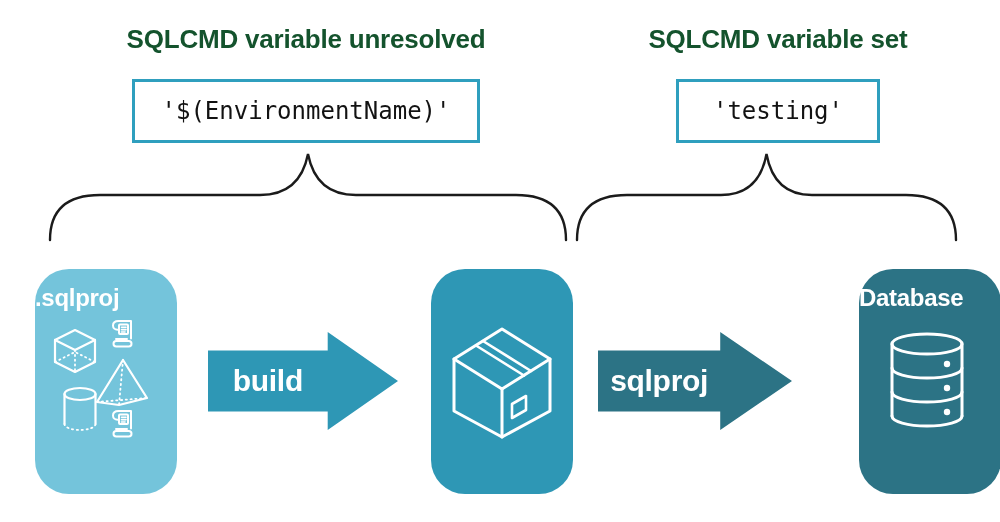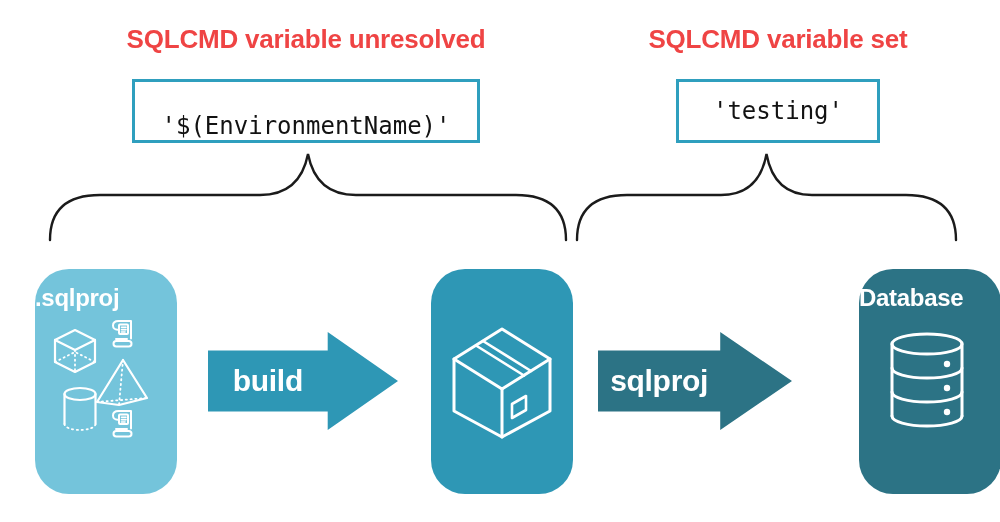--- a/index.html
+++ b/index.html
@@ -2,27 +2,27 @@
 <html><head>
 <meta charset="utf-8">
 <style>
   html,body{margin:0;padding:0;background:#fff;}
   .canvas{
     position:relative;width:1000px;height:522px;background:#fff;overflow:hidden;
     font-family:"Liberation Sans",sans-serif;color:#1b1b1b;
   }
   
   .heading{position:absolute;top:24px;font-weight:bold;font-size:26px;
-           text-align:center;letter-spacing:-0.2px;color:#ef4444;}
+           text-align:center;letter-spacing:-0.2px;color:#14532d;}
   .heading-left{left:100px;width:412px;}
   .heading-right{left:608px;width:340px;}
   
   .codebox{position:absolute;top:79px;height:58px;border:3px solid #2f9fbe;background:#fff;
            display:flex;align-items:center;justify-content:center;box-sizing:content-box;}
-  .codebox-left{left:132px;width:342px;align-items:flex-end;}
+  .codebox-left{left:132px;width:342px;}
   .codebox-right{left:676px;width:198px;}
   .codebox code{font-family:"DejaVu Sans Mono","Liberation Mono",monospace;font-size:24px;color:#121212;white-space:pre;}
   
   .brace{position:absolute;top:150px;height:92px;}
   .brace-left{left:48px;width:520px;}
   .brace-right{left:575px;width:383px;}
   
   .card{position:absolute;top:269px;width:142px;height:225px;border-radius:34px;}
   .card-sqlproj{left:35px;background:#74c4db;}
   .card-dacpac{left:431px;background:#2e97b5;}

